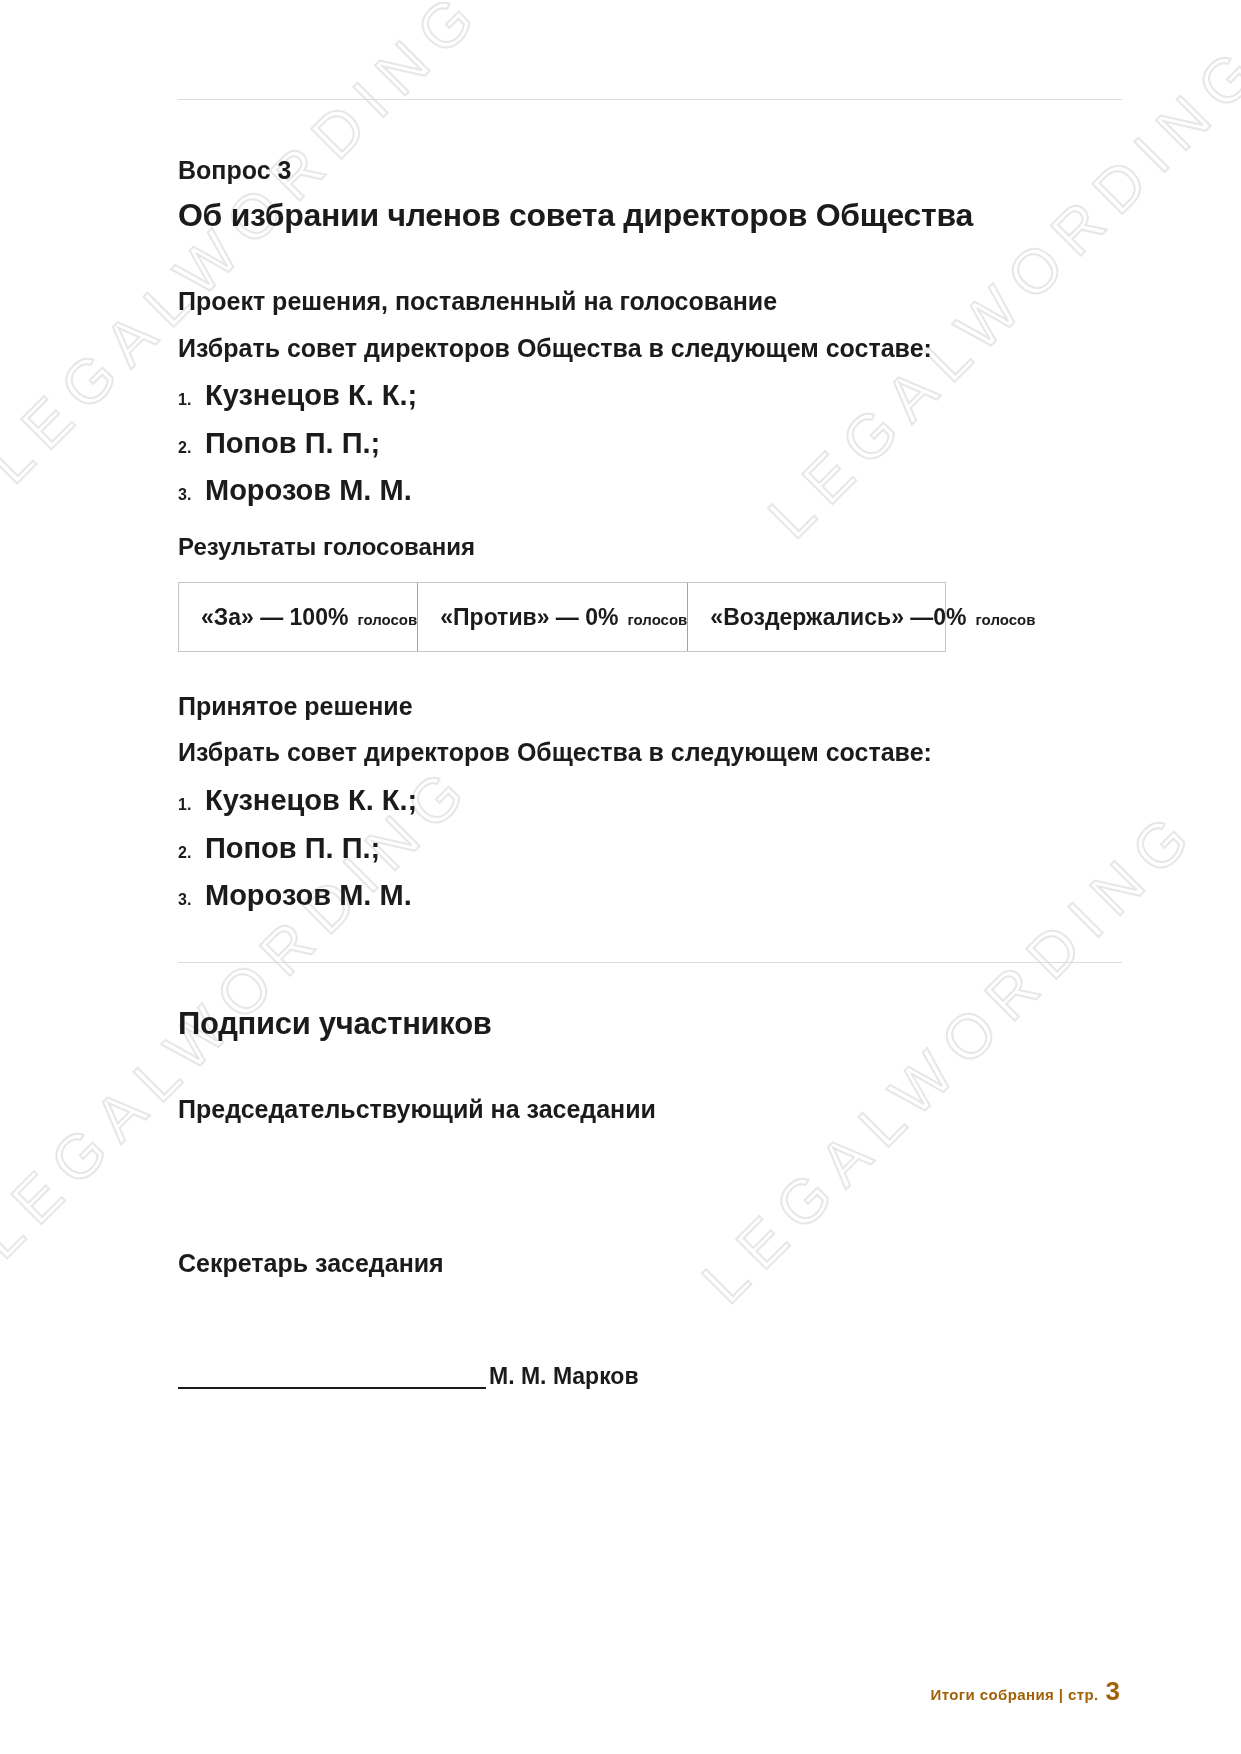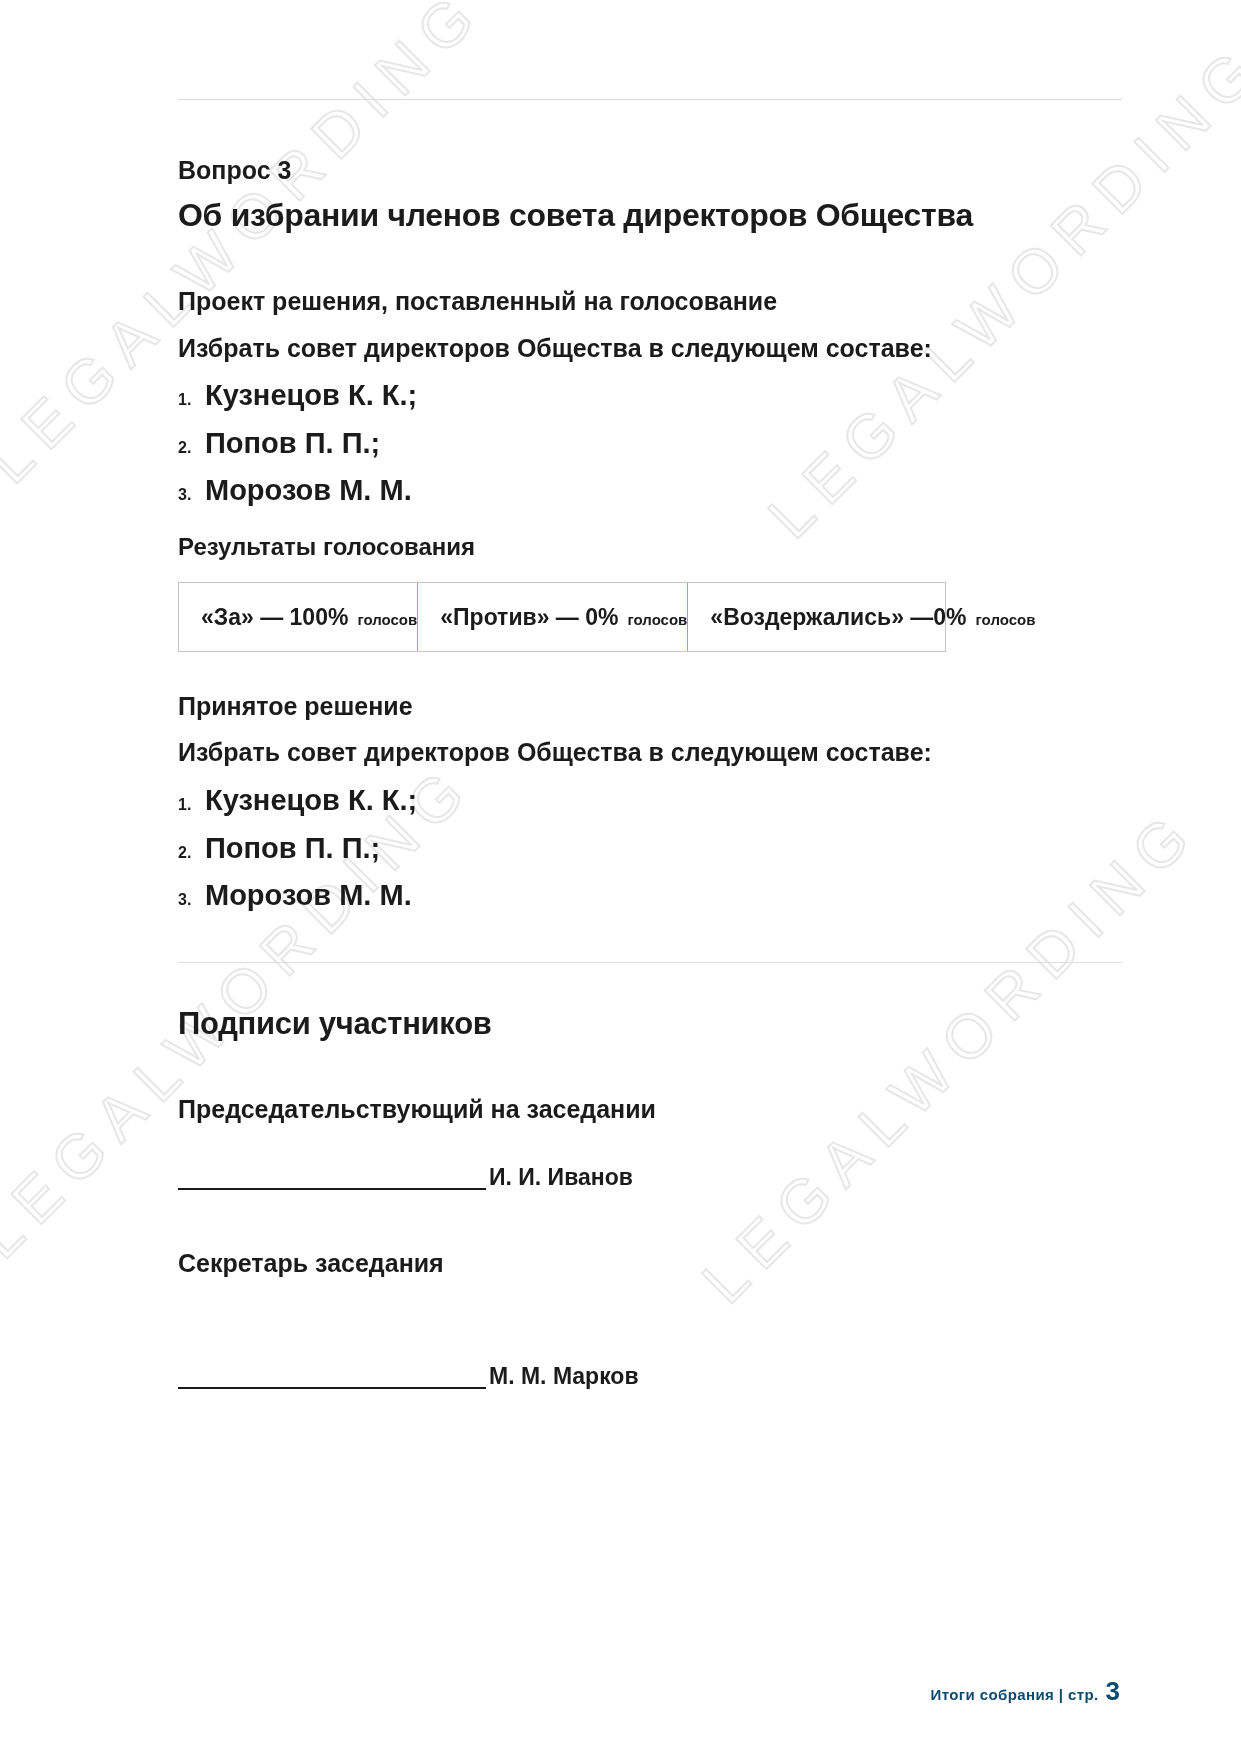--- a/index.html
+++ b/index.html
@@ -59,21 +59,21 @@
   .vmain{font-size:23px;font-weight:700;white-space:nowrap;}
   .vunit{font-size:15px;font-weight:700;margin-left:9px;white-space:nowrap;}
   
   .sigrow{display:flex;align-items:flex-end;height:60px;}
   .sigline{width:308px;align-self:stretch;border-bottom:2px solid #1b1b1b;}
   .signame{font-size:23px;font-weight:700;line-height:1.15;margin-left:3px;white-space:nowrap;}
   
   .footer{
     position:absolute;right:121px;top:1676px;
     display:flex;align-items:baseline;gap:7px;
-    color:#0c4a6e;font-weight:700;
+    color:#a16207;font-weight:700;
   }
   .footer .lbl{font-size:15px;letter-spacing:0.4px;white-space:nowrap;}
   .footer .pg{font-size:26px;}
 </style>
 </head>
 <body>
 
 <div class="page">
 
   <div class="wm wm1">LEGALWORDING</div>
@@ -137,24 +137,20 @@
   <div class="abs li" style="top:879px;">
     <span class="num">3.</span>
     <span class="txt">Морозов М. М.</span>
   </div>
 
   <div class="abs divider" style="top:962px;"></div>
 
   <div class="abs b23" style="top:1094px;">Председательствующий на заседании</div>
 
   <div class="abs h31" style="top:1005px;">Подписи участников</div>
-  <div class="abs sigrow" style="top:1130px;">
-    <div class="sigline"></div>
-    <div class="signame">И. И. Иванов</div>
-  </div>
 
   <div class="abs b23" style="top:1248px;">Секретарь заседания</div>
   <div class="abs sigrow" style="top:1329px;">
     <div class="sigline"></div>
     <div class="signame">М. М. Марков</div>
   </div>
 
   <div class="footer">
     <span class="lbl">Итоги собрания | стр.</span>
     <span class="pg">3</span>

